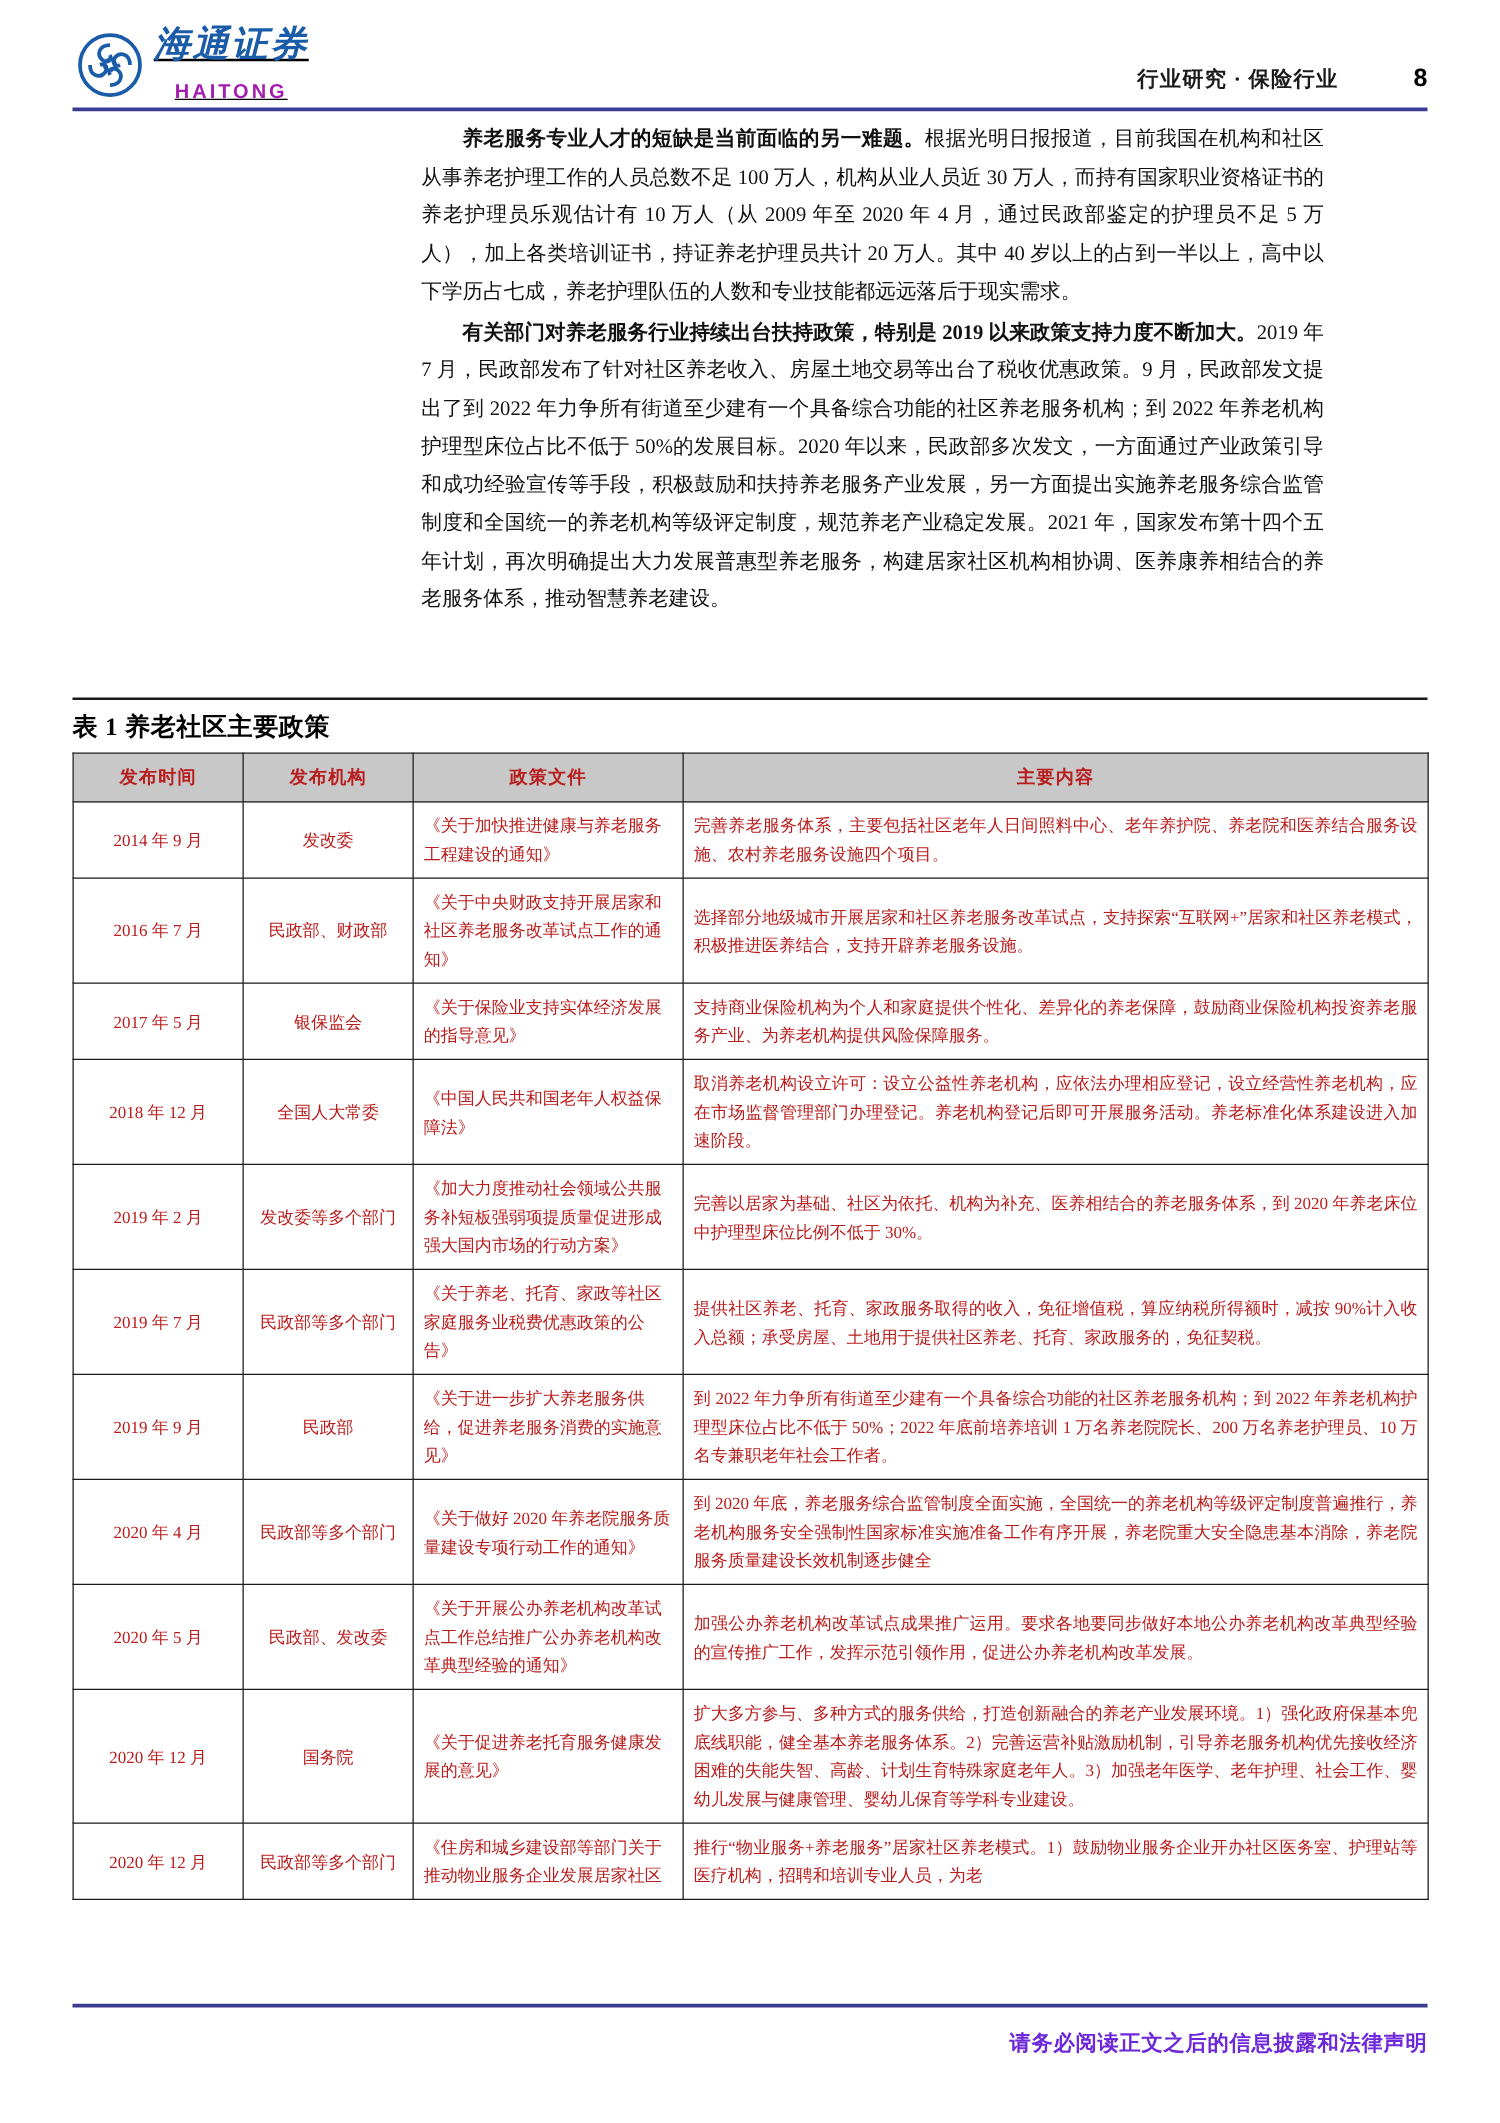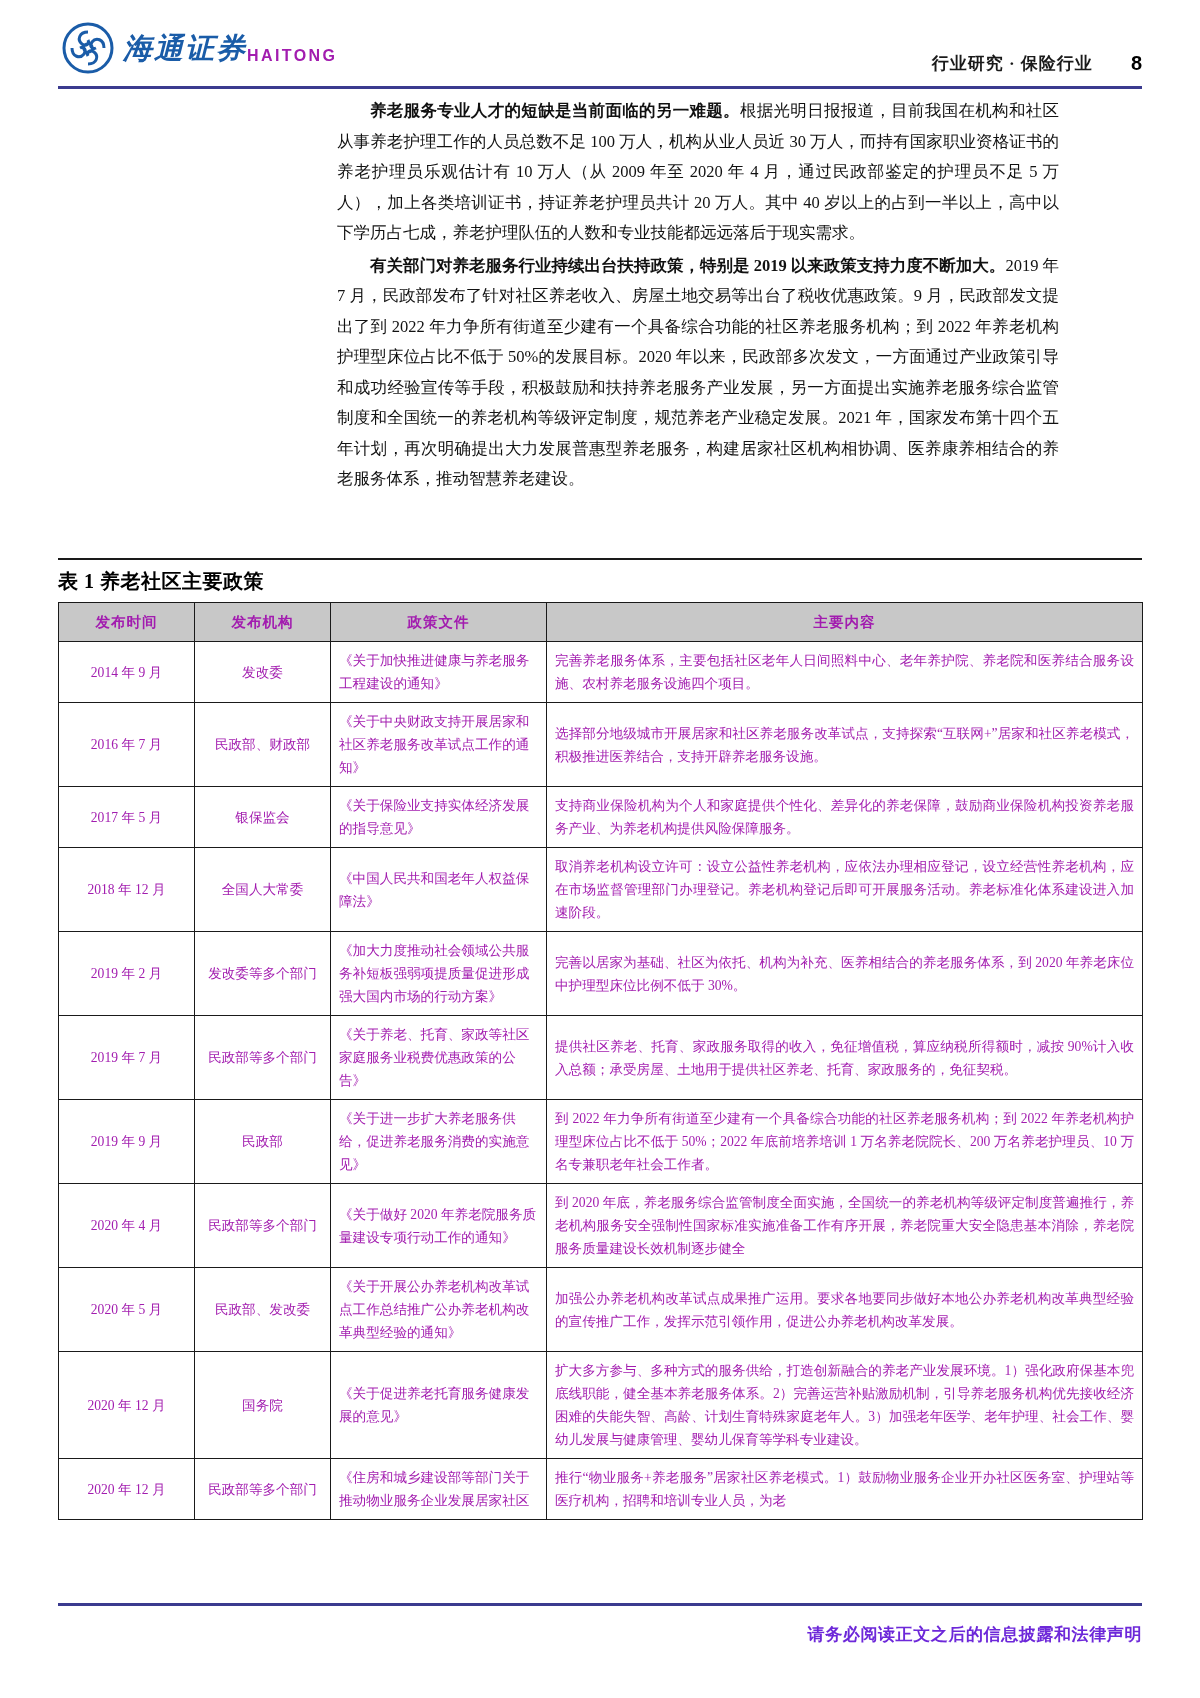--- a/index.html
+++ b/index.html
@@ -37,23 +37,24 @@
     align-items: center;
     gap: 9px;
   }
   .logo-mark {
     width: 52px;
     height: 52px;
     flex: 0 0 auto;
   }
   .logo-text {
     display: flex;
-    flex-direction: row;
+    flex-direction: column;
     align-items: center;
     line-height: 1;
+    text-decoration: underline;
   }
   .logo-cn {
     font-family: "Liberation Serif", "DejaVu Serif", serif;
     font-size: 29px;
     font-weight: bold;
     color: #1a5ca8;
     letter-spacing: 2px;
     font-style: italic;
     white-space: nowrap;
   }
@@ -64,21 +65,21 @@
     color: #a21caf;
     letter-spacing: 2.4px;
     margin-top: 15px;
   }
   .header-right {
     position: absolute;
     right: 58px;
     top: 52px;
     display: flex;
     align-items: flex-start;
-    gap: 38px;
+    gap: 60px;
   }
   .header-cat {
     font-size: 17px;
     font-weight: bold;
     color: #1a1a1a;
     letter-spacing: 1px;
     white-space: nowrap;
   }
   .page-num {
     font-family: "Liberation Sans", sans-serif;
@@ -146,21 +147,21 @@
     width: 1084px;
     table-layout: fixed;
   }
   table.policy th,
   table.policy td {
     border: 1px solid #1a1a1a;
     vertical-align: middle;
     padding: 7px 8px;
     font-size: 13.6px;
     line-height: 23px;
-    color: #a21caf;
+    color: #b91c1c;
   }
   table.policy thead th {
     background: #c8c8c8;
     text-align: center;
     font-weight: bold;
     font-size: 14.5px;
     height: 26px;
     padding: 6px 4px;
     letter-spacing: 1px;
   }

